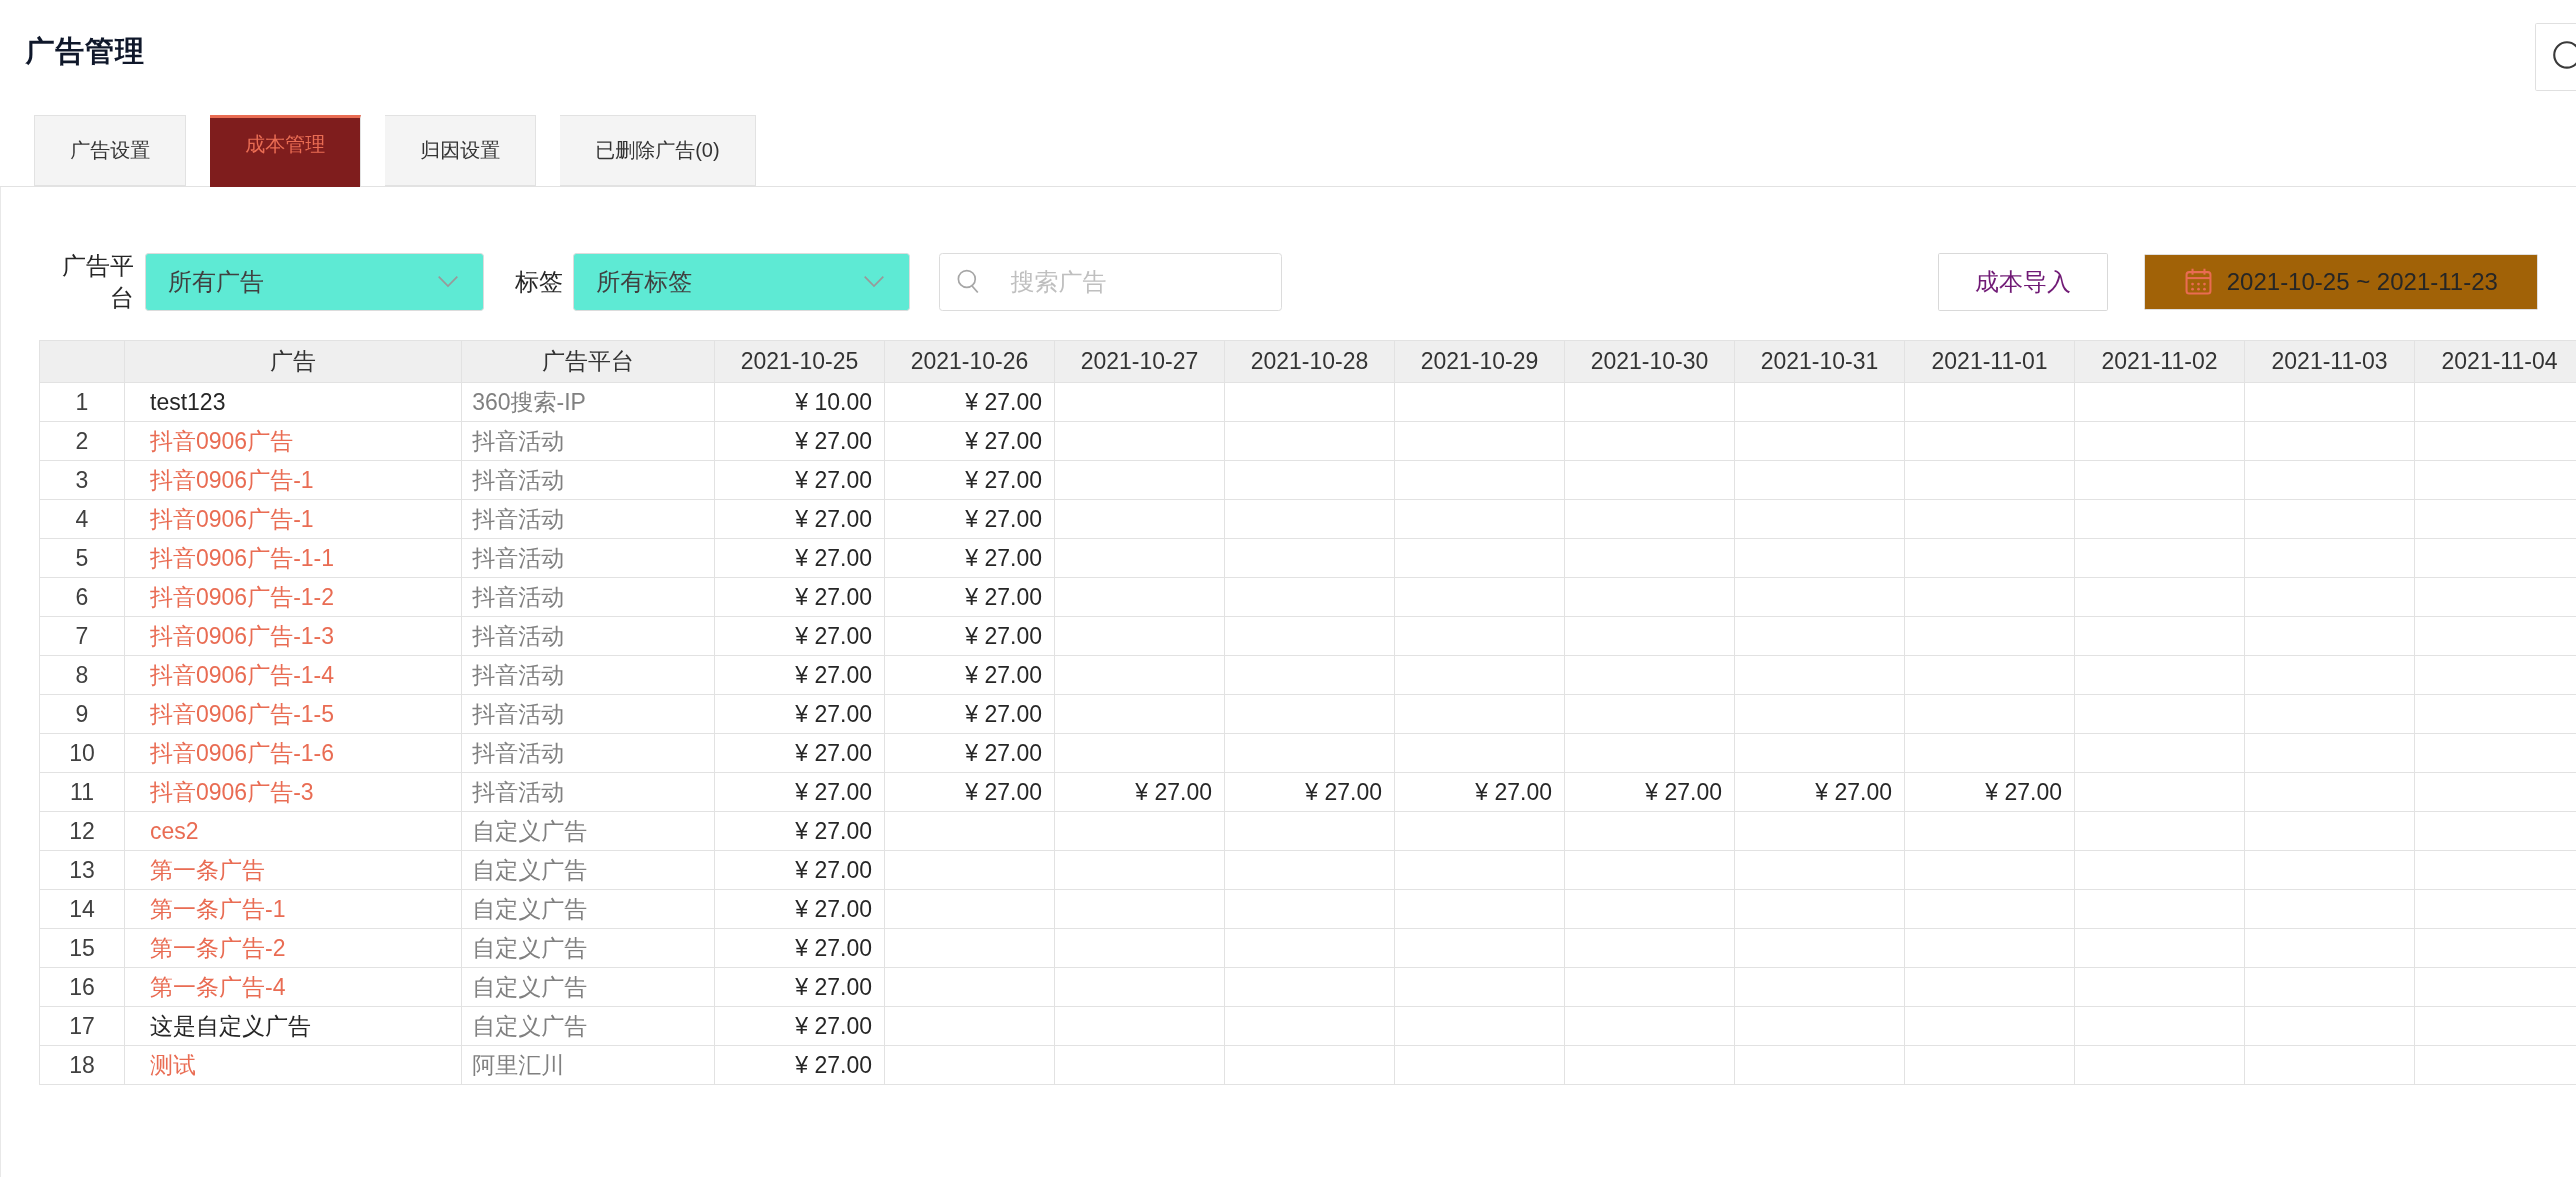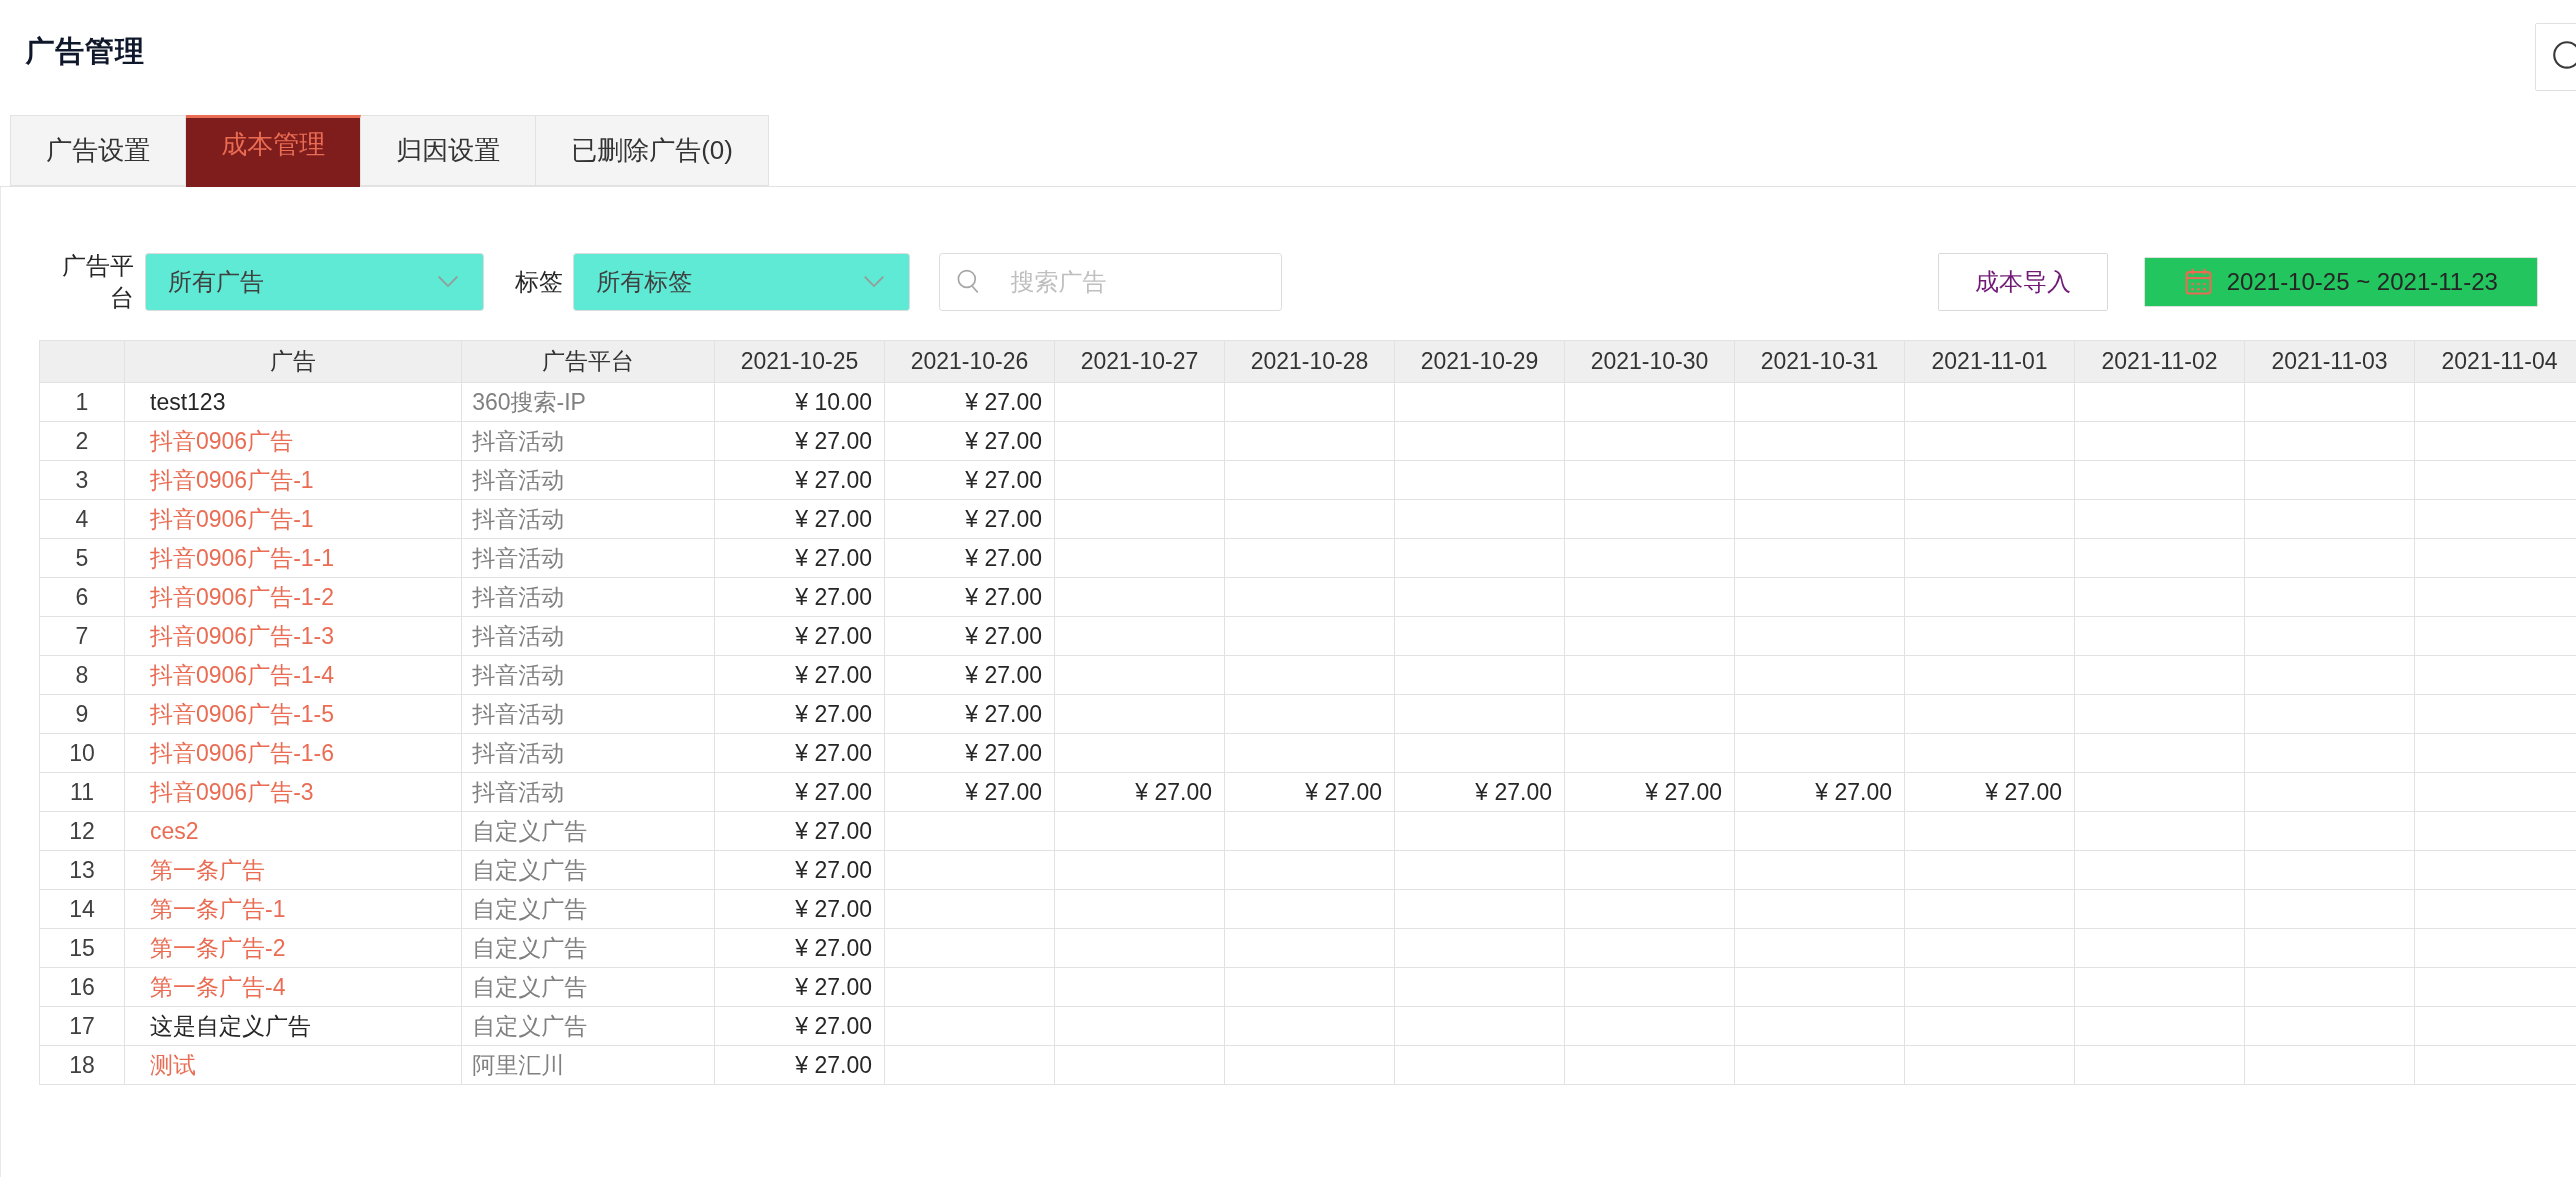--- a/index.html
+++ b/index.html
@@ -9,21 +9,21 @@
   
   .topbar { position: relative; height: 115px; }
   .page-title { position: absolute; left: 25.5px; top: 32px; font-size: 29px; font-weight: 600; color: #0f172a; letter-spacing: 0.8px; }
   .top-search-btn { position: absolute; left: 2535px; top: 23px; width: 76px; height: 68px;
     border: 0.8px solid #e0e0e0; border-radius: 1.7px; background: #fff; display: flex; align-items: center; padding-left: 13.6px; }
 
   
   .tabbar { border-bottom: 0.8px solid #e2e2e2; }
   .tabbar-inner { display: flex; margin-left: 10.2px; }
   .tab { height: 71px; padding: 16px 35px; display: flex; align-items: center; justify-content: center;
-    font-size: 26px; color: #333; background: #f4f4f4; border: 0.8px solid #e2e2e2; border-left: none; cursor: pointer; }
+    font-size: 20px; color: #333; background: #f4f4f4; border: 0.8px solid #e2e2e2; border-left: none; cursor: pointer; margin-left: 24px; }
   .tab:first-child { border-left: 0.8px solid #e2e2e2; }
   .tab.active { background: #7f1d1d; color: var(--accent); border-top: 3.4px solid var(--accent);
     border-bottom: none; margin-bottom: -0.8px; height: 72px; padding-top: 0; position: relative; z-index: 2; }
 
   
   .panel { border-left: 0.8px solid #e8e8e8; min-height: 991px; background: #fff; padding-top: 65px; }
 
   .filter-row { display: flex; align-items: center; margin-left: 38px; margin-right: 38px; height: 59px; }
   .filter-row + .filter-row { margin-top: 18.7px; }
   .flabel { font-size: 24px; color: #262626; width: 95px; text-align: right; margin-right: 11px; flex: none; }
@@ -33,21 +33,21 @@
     font-size: 24px; color: #404040; cursor: pointer; flex: none; }
   .select .chev { flex: none; margin-left: 10.2px; }
   .search-box { margin-left: 29px; width: 343px; height: 58px; border: 0.8px solid #dcdcdc; border-radius: 3.4px;
     display: flex; align-items: center; padding: 0 15.3px; flex: none; gap: 16px; }
   .search-box input { border: none; outline: none; font-size: 24px; margin-left: 12px; width: 255px;
     font-family: inherit; color: #404040; background: transparent; }
   .search-box input::placeholder { color: #bfbfbf; }
   .spacer { flex: 1; }
   .import-btn { width: 170px; height: 58px; border: 0.8px solid #d9d9d9; border-radius: 1.7px; background: #fff;
     font-size: 24px; color: #701a75; display: flex; align-items: center; justify-content: center; cursor: pointer; flex: none; }
-  .date-btn { margin-left: 36px; width: 394px; height: 50px; border: 0.8px solid #e0e0e0; border-radius: 1.7px; background: #22c55e;
+  .date-btn { margin-left: 36px; width: 394px; height: 56px; border: 0.8px solid #e0e0e0; border-radius: 1.7px; background: #a16207;
     display: flex; align-items: center; justify-content: center; font-size: 24px; color: #262626; cursor: pointer; flex: none; }
   .date-btn .cal { margin-right: 13.6px; flex: none; display: flex; }
 
   
   table.cost { border-collapse: collapse; table-layout: fixed; width: 2541px; margin: 29px 0 0 38px; font-size: 23px; }
   table.cost th, table.cost td { border: 0.8px solid #e2e2e2; overflow: hidden; white-space: nowrap; }
   table.cost th { height: 42px; background: #efefef; font-weight: 500; color: #333; text-align: center; }
   table.cost td { height: 39px; background: #fff; }
   td.idx { background: #efefef; text-align: center; color: #404040; }
   td.ad { padding-left: 25px; color: #262626; }

